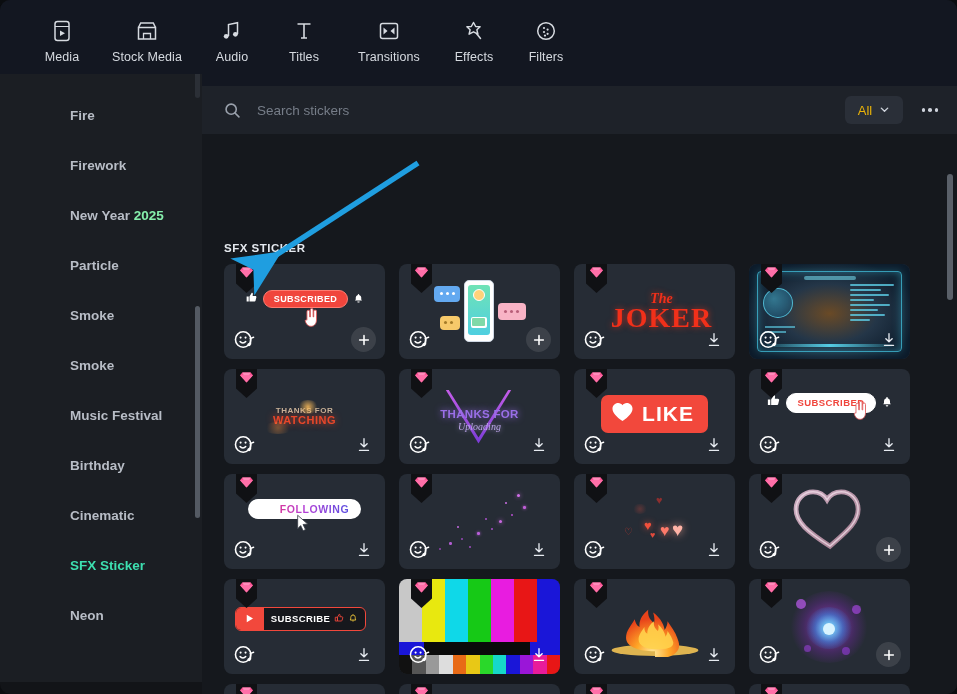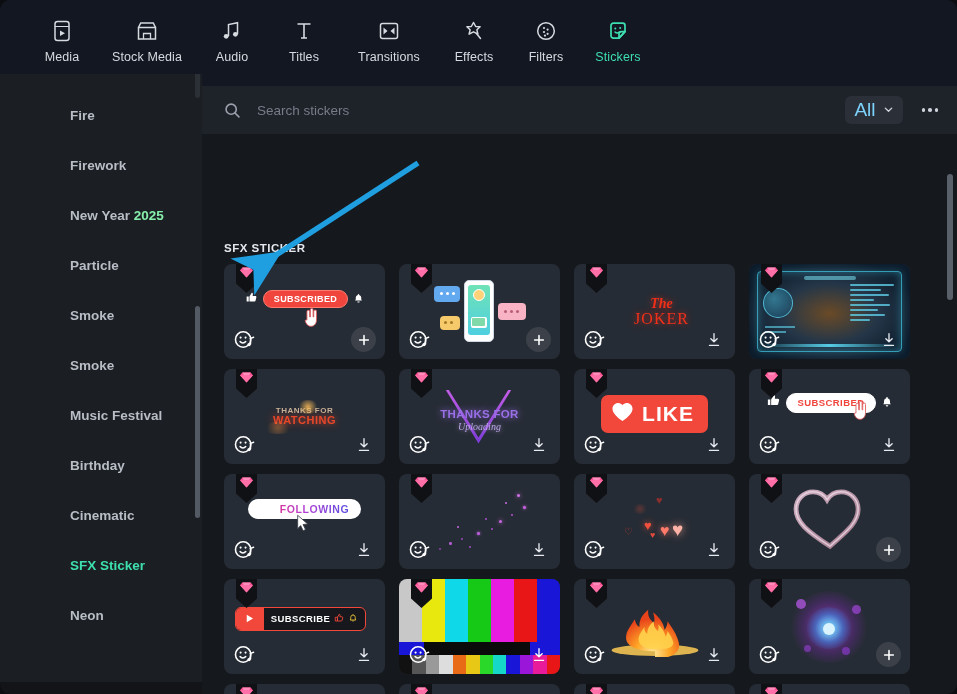--- a/index.html
+++ b/index.html
@@ -103,21 +103,21 @@
     color: #7dd3fc; font-size: 13.5px;
     font-family: "Liberation Sans", sans-serif;
   }
   #search-input::placeholder { color: #767d88; }
   #filter-select {
     width: 58px; height: 28px; border-radius: 6px;
     background: #2a2f38;
     display: flex; align-items: center; justify-content: center; gap: 7px;
     cursor: pointer; margin-right: 14px;
   }
-  #filter-label { color: #7dd3fc; font-size: 19px; }
+  #filter-label { color: #eab308; font-size: 13px; }
   #more-btn {
     width: 26px; height: 26px;
     display: flex; align-items: center; justify-content: center;
     gap: 3px; cursor: pointer;
   }
   #more-btn i {
     width: 3.5px; height: 3.5px; border-radius: 50%;
     background: #cdd2da; display: block;
   }
 
@@ -227,21 +227,21 @@
     color: #fff; font-size: 9.5px; font-weight: 800;
     padding: 0 7px; letter-spacing: .4px;
     display: flex; align-items: center; gap: 4px;
   }
   .joker {
     font-family: "Liberation Serif", serif;
     color: #f1301a; text-align: center; line-height: .95;
     text-shadow: 0 0 6px rgba(241,48,26,.7);
   }
   .joker .j1 { font-size: 14px; font-style: italic; font-weight: 700; display: block; }
-  .joker .j2 { font-size: 16px; font-weight: 400; letter-spacing: 1px; display: block; }
+  .joker .j2 { font-size: 28px; font-weight: 700; letter-spacing: 1px; display: block; }
   .tfw {
     text-align: center; line-height: 1;
   }
   .tfw .t1 { font-size: 8px; font-weight: 700; color: #c9b49a; letter-spacing: .5px; display:block; }
   .tfw .t2 { font-size: 11px; font-weight: 900; color: #e8472a; letter-spacing: .5px; display:block;
              text-shadow: 0 0 7px rgba(232,71,42,.8); }
   .tfu { position: relative; width: 100px; height: 58px; }
   .tfu .tri-o {
     position: absolute; left: 16px; top: 2px;
     width: 66px; height: 54px;
@@ -423,32 +423,20 @@
           <circle cx="11" cy="10" r="1.1" fill="currentColor" stroke="none"></circle>
           <circle cx="14.6" cy="11.6" r="1.1" fill="currentColor" stroke="none"></circle>
           <circle cx="11" cy="14" r="1.1" fill="currentColor" stroke="none"></circle>
           <circle cx="14.6" cy="15.8" r="1.1" fill="currentColor" stroke="none"></circle>
           <circle cx="12" cy="17.6" r="1.1" fill="currentColor" stroke="none"></circle>
         </svg>
       </span>
       <span class="tlabel">Filters</span>
     </div>
 
-    <div class="tool active">
-      <span class="ticon">
-        <svg viewBox="0 0 26 26" width="26" height="26" fill="none" stroke="currentColor" stroke-width="1.7">
-          <path d="M6 7.5c0-1.4 1-2.4 2.4-2.4h9.2c1.4 0 2.4 1 2.4 2.4v6.2l-6 6.4H8.4c-1.4 0-2.4-1-2.4-2.4z" stroke-linejoin="round"></path>
-          <path d="M20 13.7l-6 6.4v-4c0-1.4 1-2.4 2.4-2.4z" stroke-linejoin="round"></path>
-          <circle cx="10.3" cy="10.4" r="1" fill="currentColor" stroke="none"></circle>
-          <circle cx="15.2" cy="9.9" r="1" fill="currentColor" stroke="none"></circle>
-          <path d="M10 14c1.2 1.3 3.2 1.3 4.4 0" stroke-linecap="round" stroke-width="1.4"></path>
-        </svg>
-      </span>
-      <span class="tlabel">Stickers</span>
-    </div>
 
   </div>
 
   <div id="sidebar">
     <div id="sidelist">
       <div class="side-item">
         <span>Fire</span>
       </div>
       <div class="side-item">
         <span>Firework</span>

